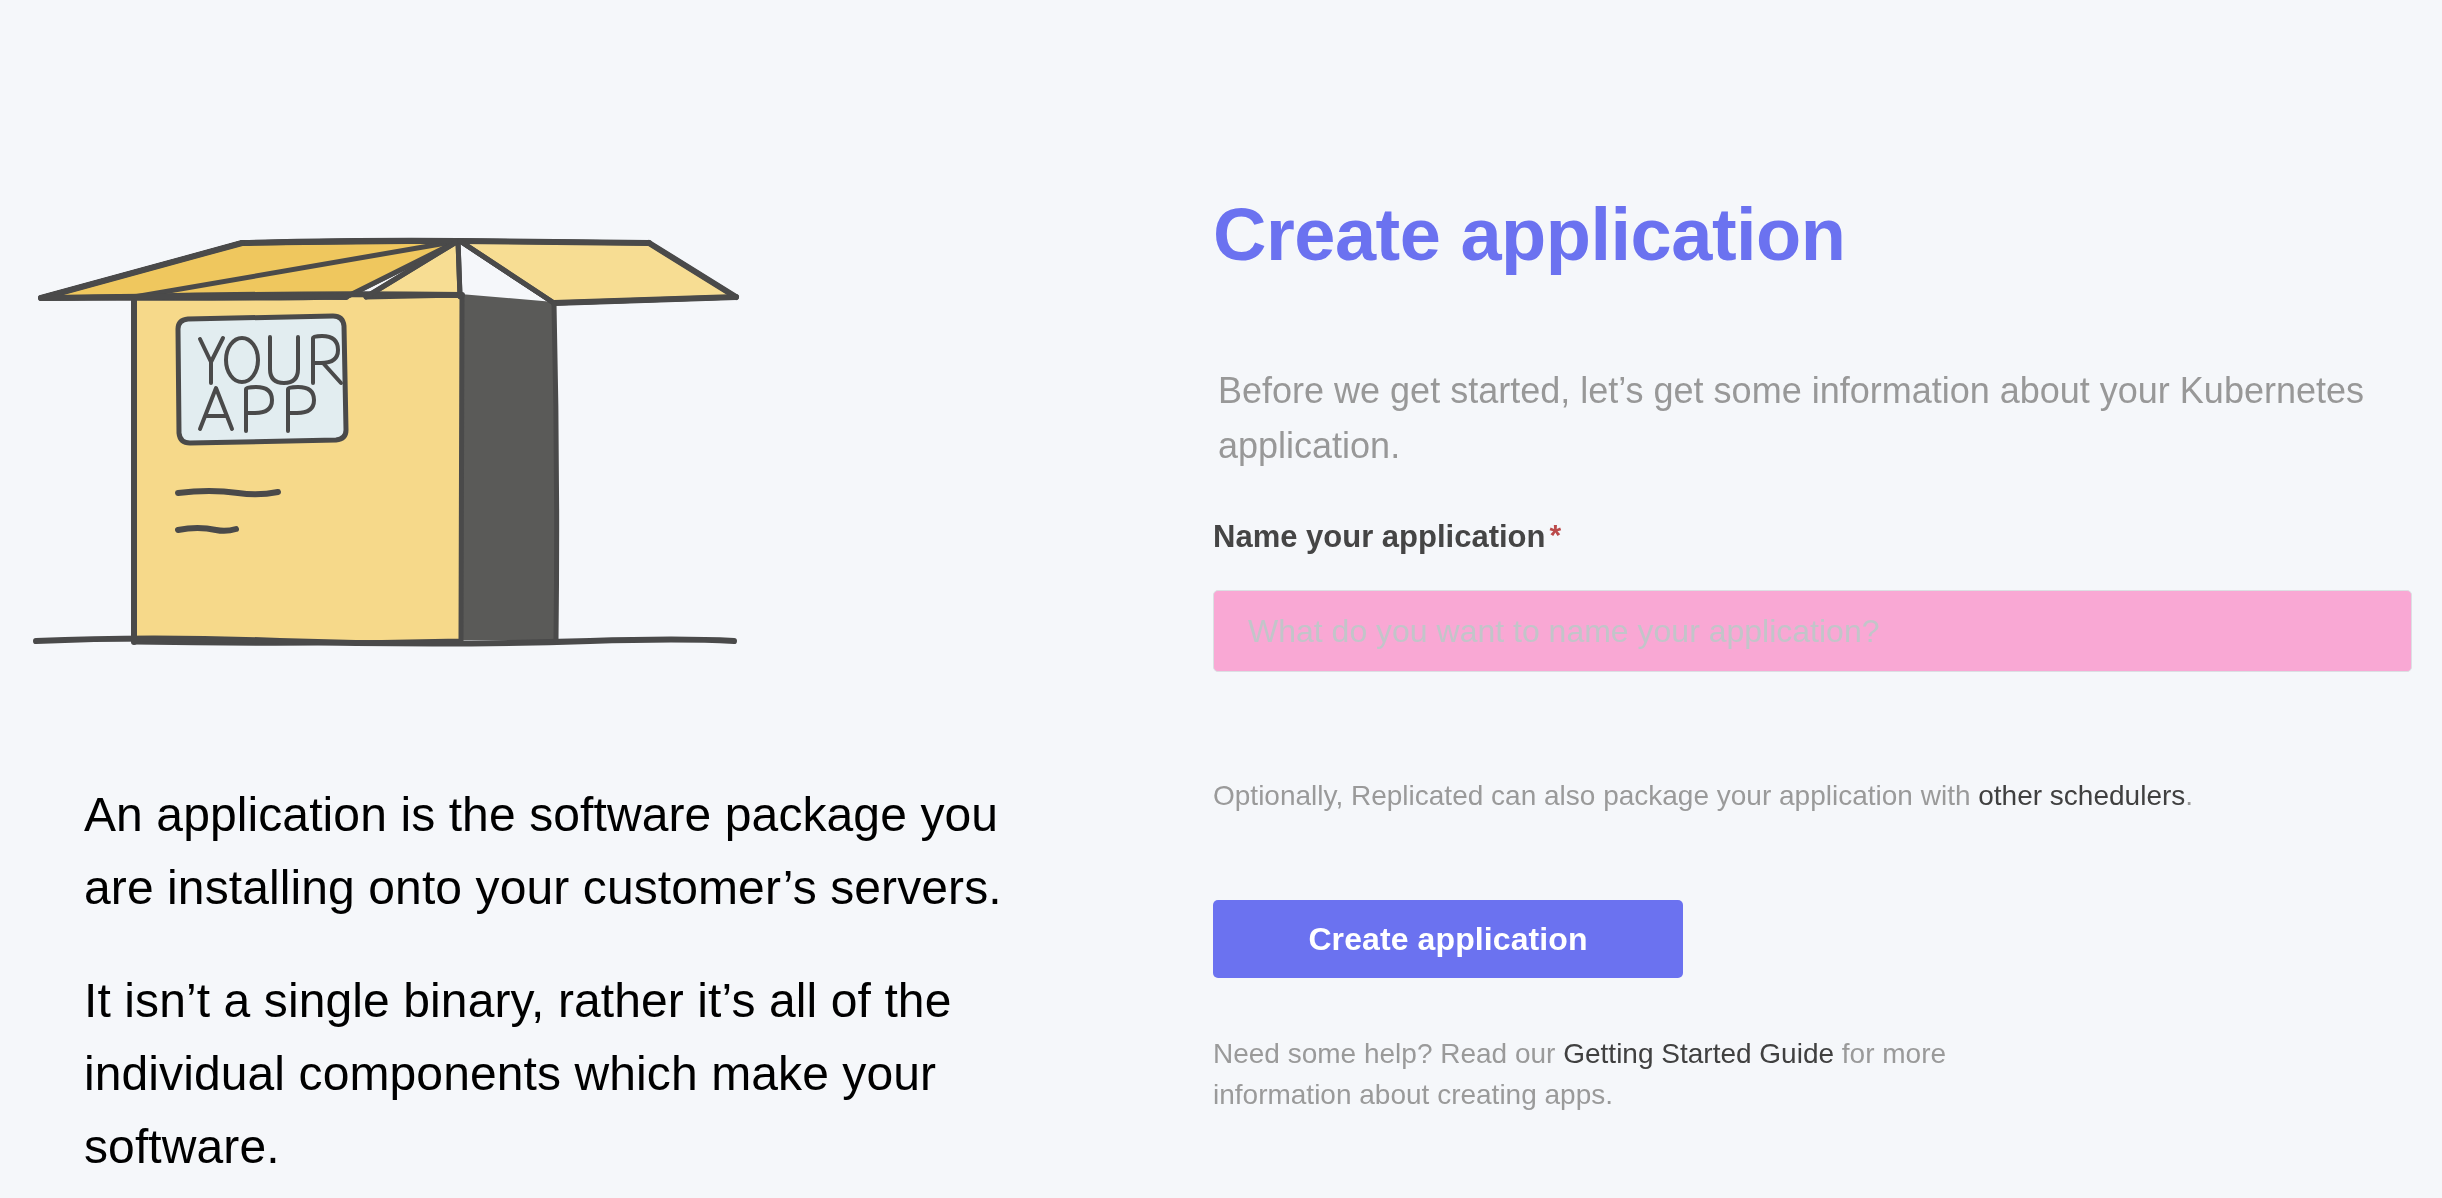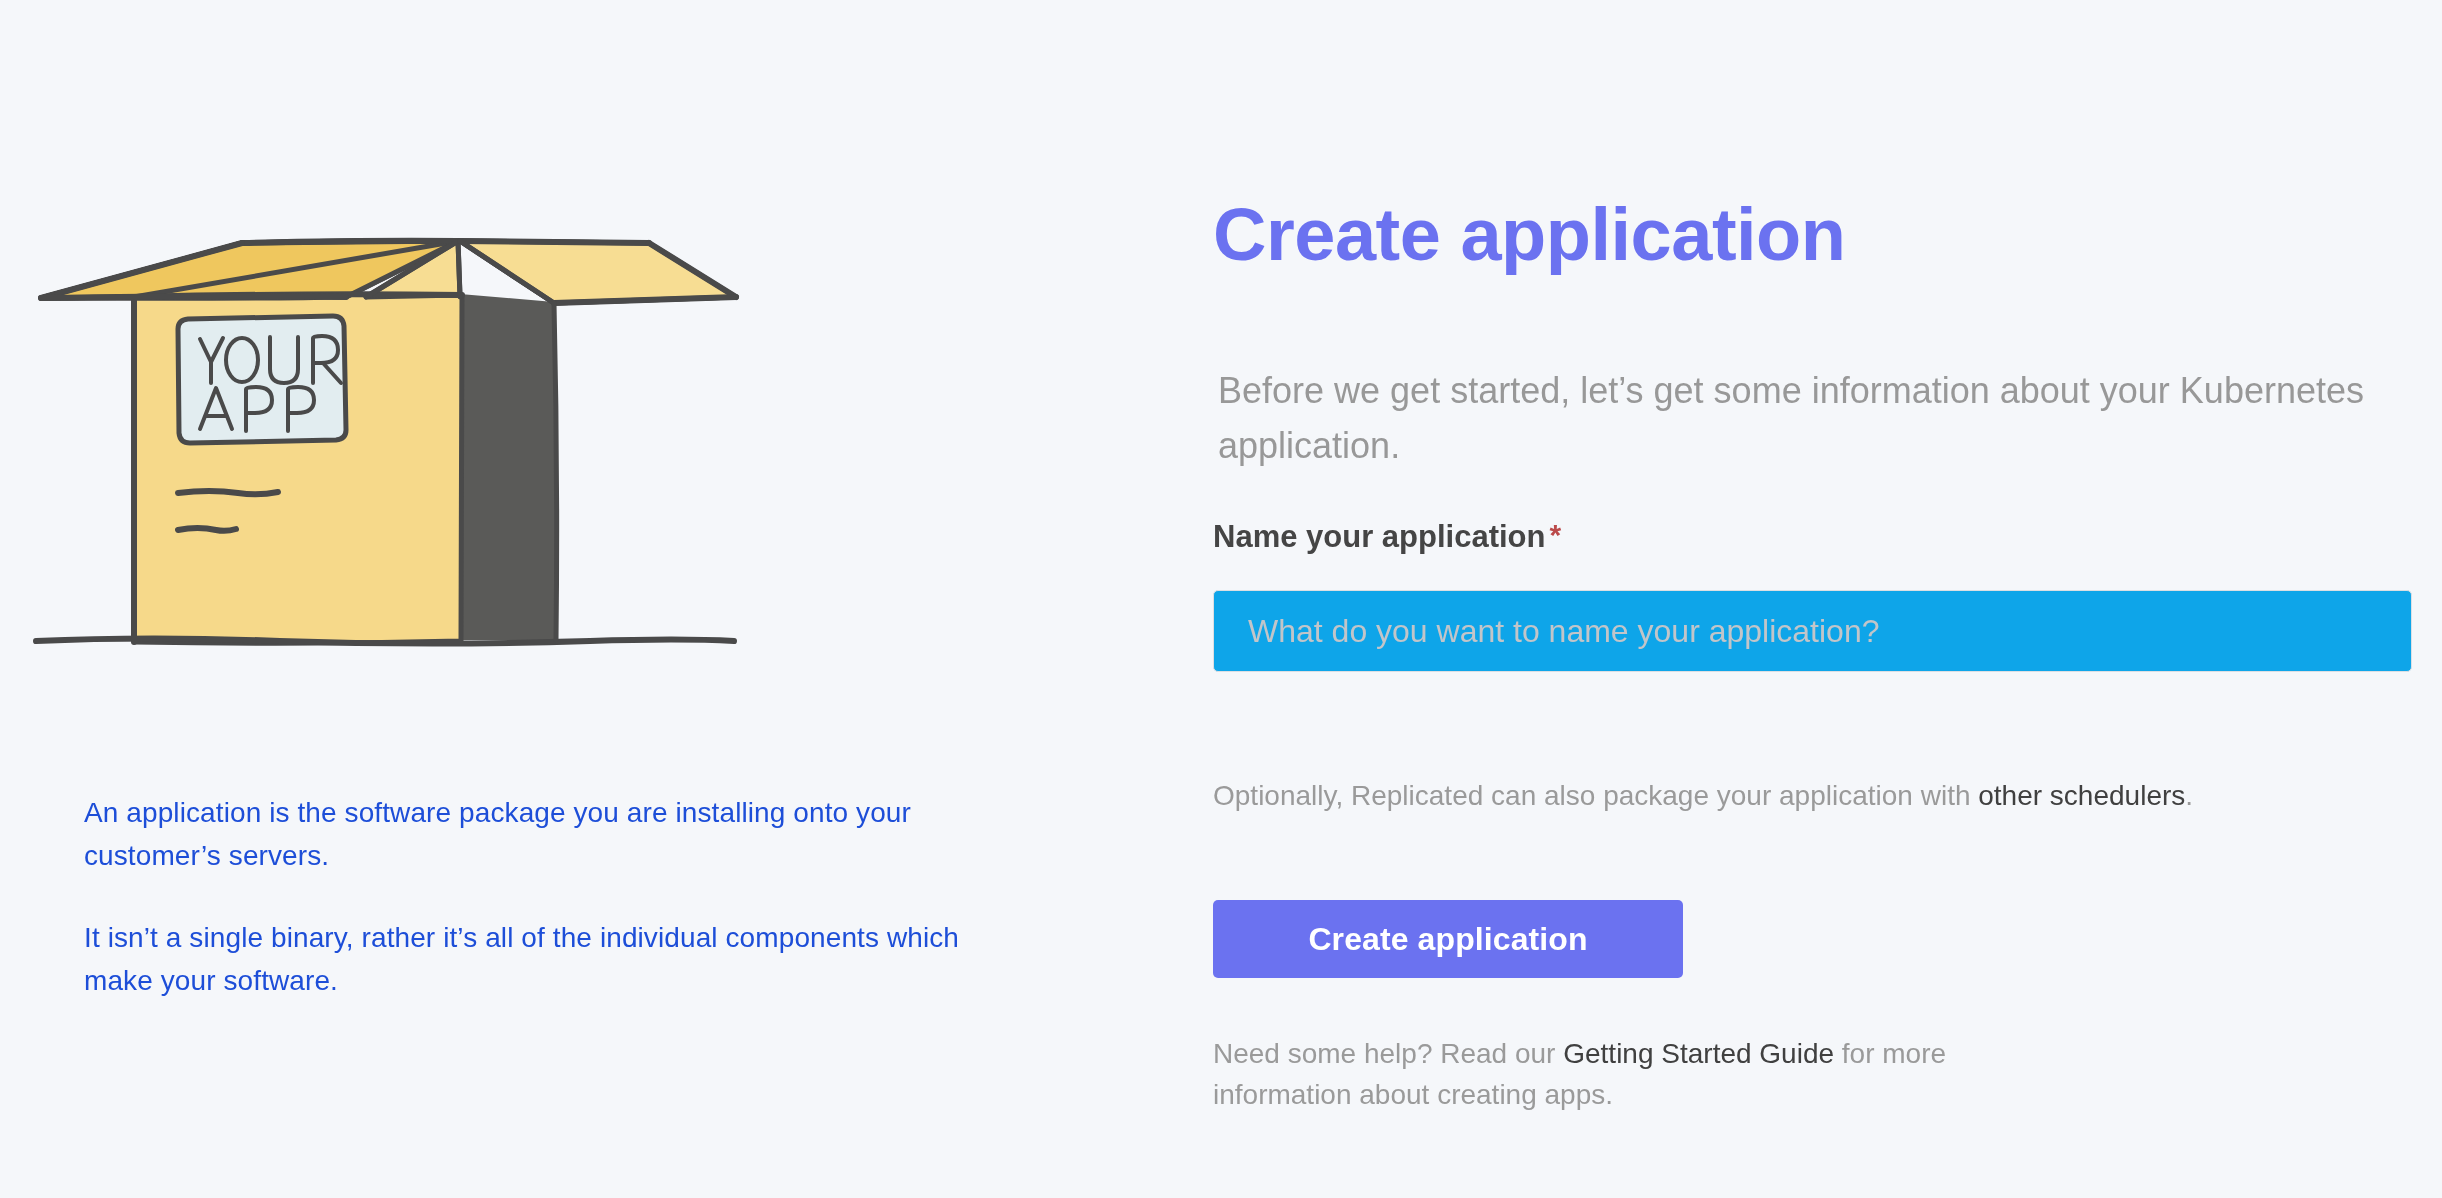--- a/index.html
+++ b/index.html
@@ -44,24 +44,24 @@
     height: 545px;
   }
 
   .left-copy {
     position: absolute;
     left: 84px;
     top: 775px;
     width: 920px;
   }
   .left-copy p {
-    margin: 17px 0 40px 0;
-    font-size: 28px;
+    margin: 4px 0 40px 0;
+    font-size: 48px;
     line-height: 1.52;
-    color: #1d4ed8;
+    color: #000000;
     font-weight: 400;
     letter-spacing: 0.1px;
   }
   .left-copy p:last-child { margin-bottom: 0; }
 
   
   .right-col {
     position: absolute;
     left: 1213px;
     top: 0px;
@@ -109,21 +109,21 @@
     margin-left: 4px;
   }
 
   .name-input {
     position: absolute;
     left: 0px;
     top: 590px;
     width: 1199px;
     height: 82px;
     box-sizing: border-box;
-    background: #0ea5e9;
+    background: #f9a8d4;
     border: 1px solid #dcdfe3;
     border-radius: 5px;
     padding: 0 34px;
     font-family: "Liberation Sans", sans-serif;
     font-size: 32px;
     color: #454545;
     outline: none;
   }
   .name-input::placeholder {
     color: #c2c5c9;

